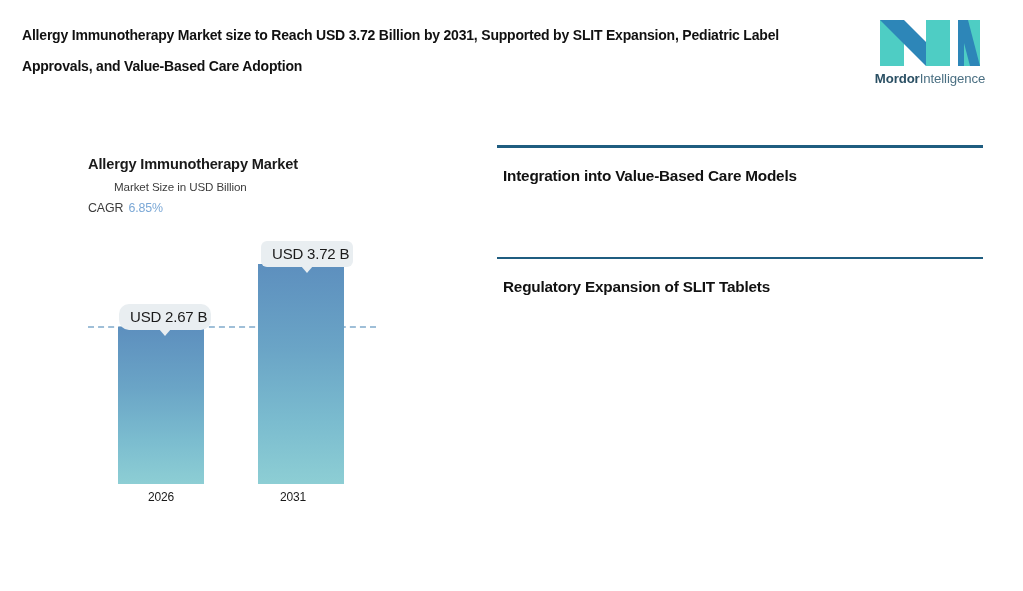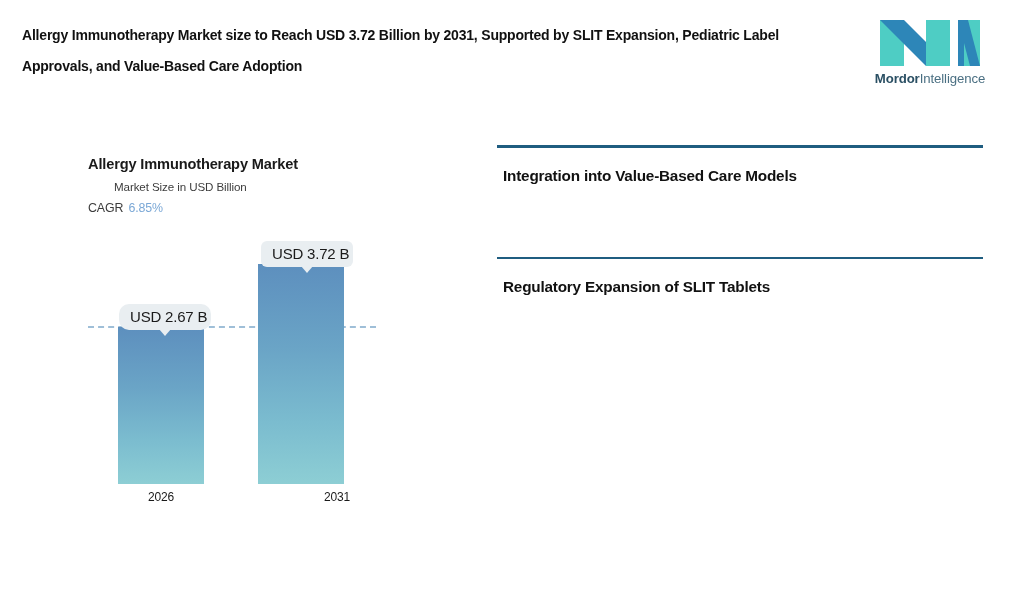--- a/index.html
+++ b/index.html
@@ -140,21 +140,21 @@
   .x-label {
     position: absolute;
     top: 350px;
     width: 86px;
     text-align: center;
     font-size: 12px;
     color: #1a1a1a;
     letter-spacing: -0.2px;
   }
   #xlabel-2026 { left: 118px; }
-  #xlabel-2031 { left: 264px; text-align: right; }
+  #xlabel-2031 { left: 250px; }
 
   #source-row {
     position: absolute;
     left: 88px;
     top: 390px;
     display: flex;
     align-items: center;
     font-size: 11.4px;
     color: #5a6a72;
     letter-spacing: -0.1px;

